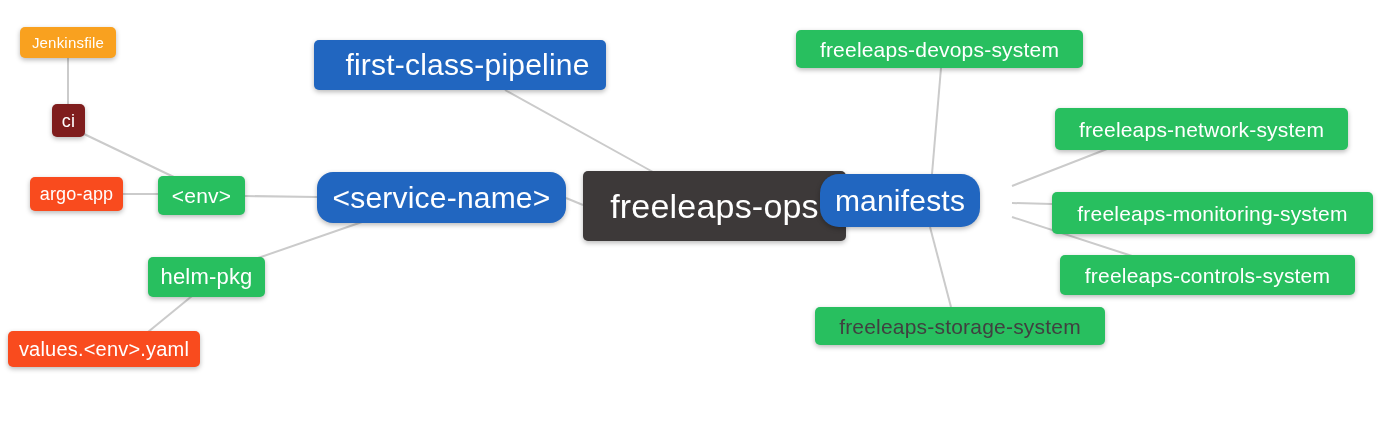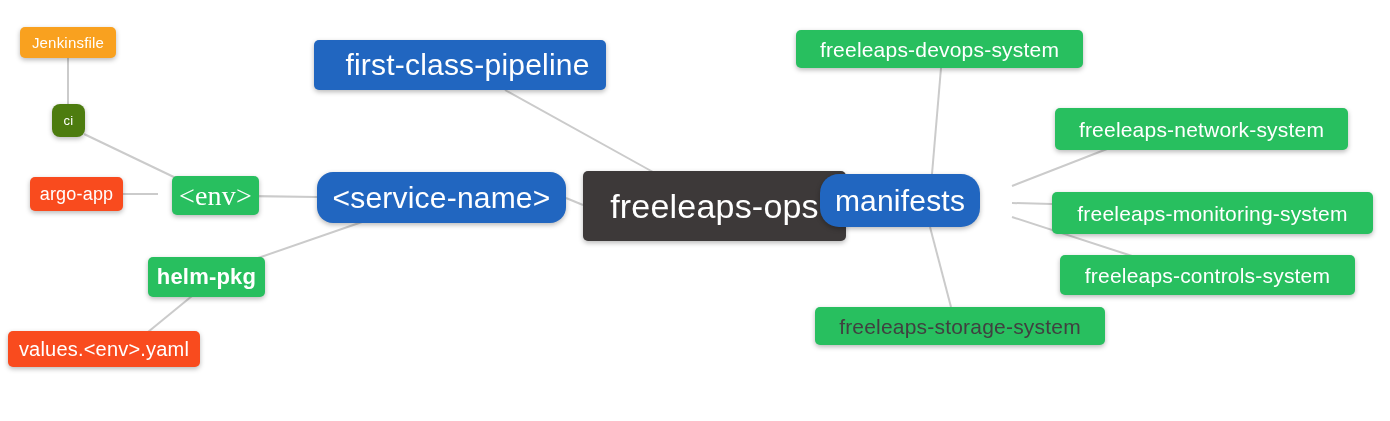--- a/index.html
+++ b/index.html
@@ -53,24 +53,24 @@
       <line x1="566" y1="198" x2="583" y2="205" stroke="#CBCBCB" stroke-width="2"></line>
       <line x1="846" y1="206" x2="852" y2="203" stroke="#CBCBCB" stroke-width="2"></line>
       <line x1="932" y1="174" x2="941" y2="68" stroke="#CBCBCB" stroke-width="2"></line>
       <line x1="1012" y1="186" x2="1107" y2="149" stroke="#CBCBCB" stroke-width="2"></line>
       <line x1="1012" y1="203" x2="1052" y2="204" stroke="#CBCBCB" stroke-width="2"></line>
       <line x1="1012" y1="217" x2="1132" y2="256" stroke="#CBCBCB" stroke-width="2"></line>
       <line x1="930" y1="227" x2="951" y2="307" stroke="#CBCBCB" stroke-width="2"></line>
     </svg>
 
 <div class="node" style="left: 20px; top: 27px; width: 96px; height: 31px; font-size: 15px; background: rgb(249, 161, 31); color: rgb(255, 255, 255); text-align: right;">Jenkinsfile</div>
-    <div class="node" style="left: 52px; top: 104px; width: 33px; height: 33px; font-size: 13px; background: #4d7c0f; color: rgb(255, 255, 255); border-radius: 8px;">ci</div>
+    <div class="node" style="left: 52px; top: 104px; width: 33px; height: 33px; font-size: 18px; background: #7f1d1d; color: rgb(255, 255, 255);">ci</div>
     <div class="node" style="left: 30px; top: 177px; width: 93px; height: 34px; font-size: 18px; background: rgb(249, 75, 30); color: rgb(255, 255, 255);">argo-app</div>
-    <div class="node" style="left: 172px; top: 176px; width: 87px; height: 39px; font-size: 28px; background: rgb(40, 191, 95); color: rgb(255, 255, 255); font-family: Liberation Serif, serif;">&lt;env&gt;</div>
-    <div class="node" style="left: 148px; top: 257px; width: 117px; height: 40px; font-size: 22px; background: rgb(40, 191, 95); color: rgb(255, 255, 255); font-weight: bold;">helm-pkg</div>
+    <div class="node" style="left: 158px; top: 176px; width: 87px; height: 39px; font-size: 21px; background: rgb(40, 191, 95); color: rgb(255, 255, 255);">&lt;env&gt;</div>
+    <div class="node" style="left: 148px; top: 257px; width: 117px; height: 40px; font-size: 22px; background: rgb(40, 191, 95); color: rgb(255, 255, 255);">helm-pkg</div>
     <div class="node" style="left: 8px; top: 331px; width: 192px; height: 36px; font-size: 20px; background: rgb(249, 75, 30); color: rgb(255, 255, 255);">values.&lt;env&gt;.yaml</div>
     <div class="node" style="left: 314px; top: 40px; width: 277px; height: 50px; font-size: 30px; background: rgb(33, 102, 192); color: rgb(255, 255, 255); padding-left: 15px;">first-class-pipeline</div>
     <div class="node" style="left: 317px; top: 172px; width: 249px; height: 51px; font-size: 30px; background: rgb(33, 102, 192); color: rgb(255, 255, 255); border-radius: 16px;">&lt;service-name&gt;</div>
     <div class="node" style="left: 583px; top: 171px; width: 263px; height: 70px; font-size: 34px; background: rgb(61, 57, 57); color: rgb(255, 255, 255);">freeleaps-ops</div>
     <div class="node" style="left: 820px; top: 174px; width: 160px; height: 53px; font-size: 30px; background: rgb(33, 102, 192); color: rgb(255, 255, 255); border-radius: 19px;">manifests</div>
     <div class="node" style="left: 796px; top: 30px; width: 287px; height: 38px; font-size: 21px; background: rgb(40, 191, 95); color: rgb(255, 255, 255);">freeleaps-devops-system</div>
     <div class="node" style="left: 1055px; top: 108px; width: 293px; height: 42px; font-size: 21px; background: rgb(40, 191, 95); color: rgb(255, 255, 255);">freeleaps-network-system</div>
     <div class="node" style="left: 1052px; top: 192px; width: 321px; height: 42px; font-size: 21px; background: rgb(40, 191, 95); color: rgb(255, 255, 255);">freeleaps-monitoring-system</div>
     <div class="node" style="left: 1060px; top: 255px; width: 295px; height: 40px; font-size: 21px; background: rgb(40, 191, 95); color: rgb(255, 255, 255);">freeleaps-controls-system</div>
     <div class="node" style="left: 815px; top: 307px; width: 290px; height: 38px; font-size: 21px; background: rgb(40, 191, 95); color: #404040;">freeleaps-storage-system</div>

